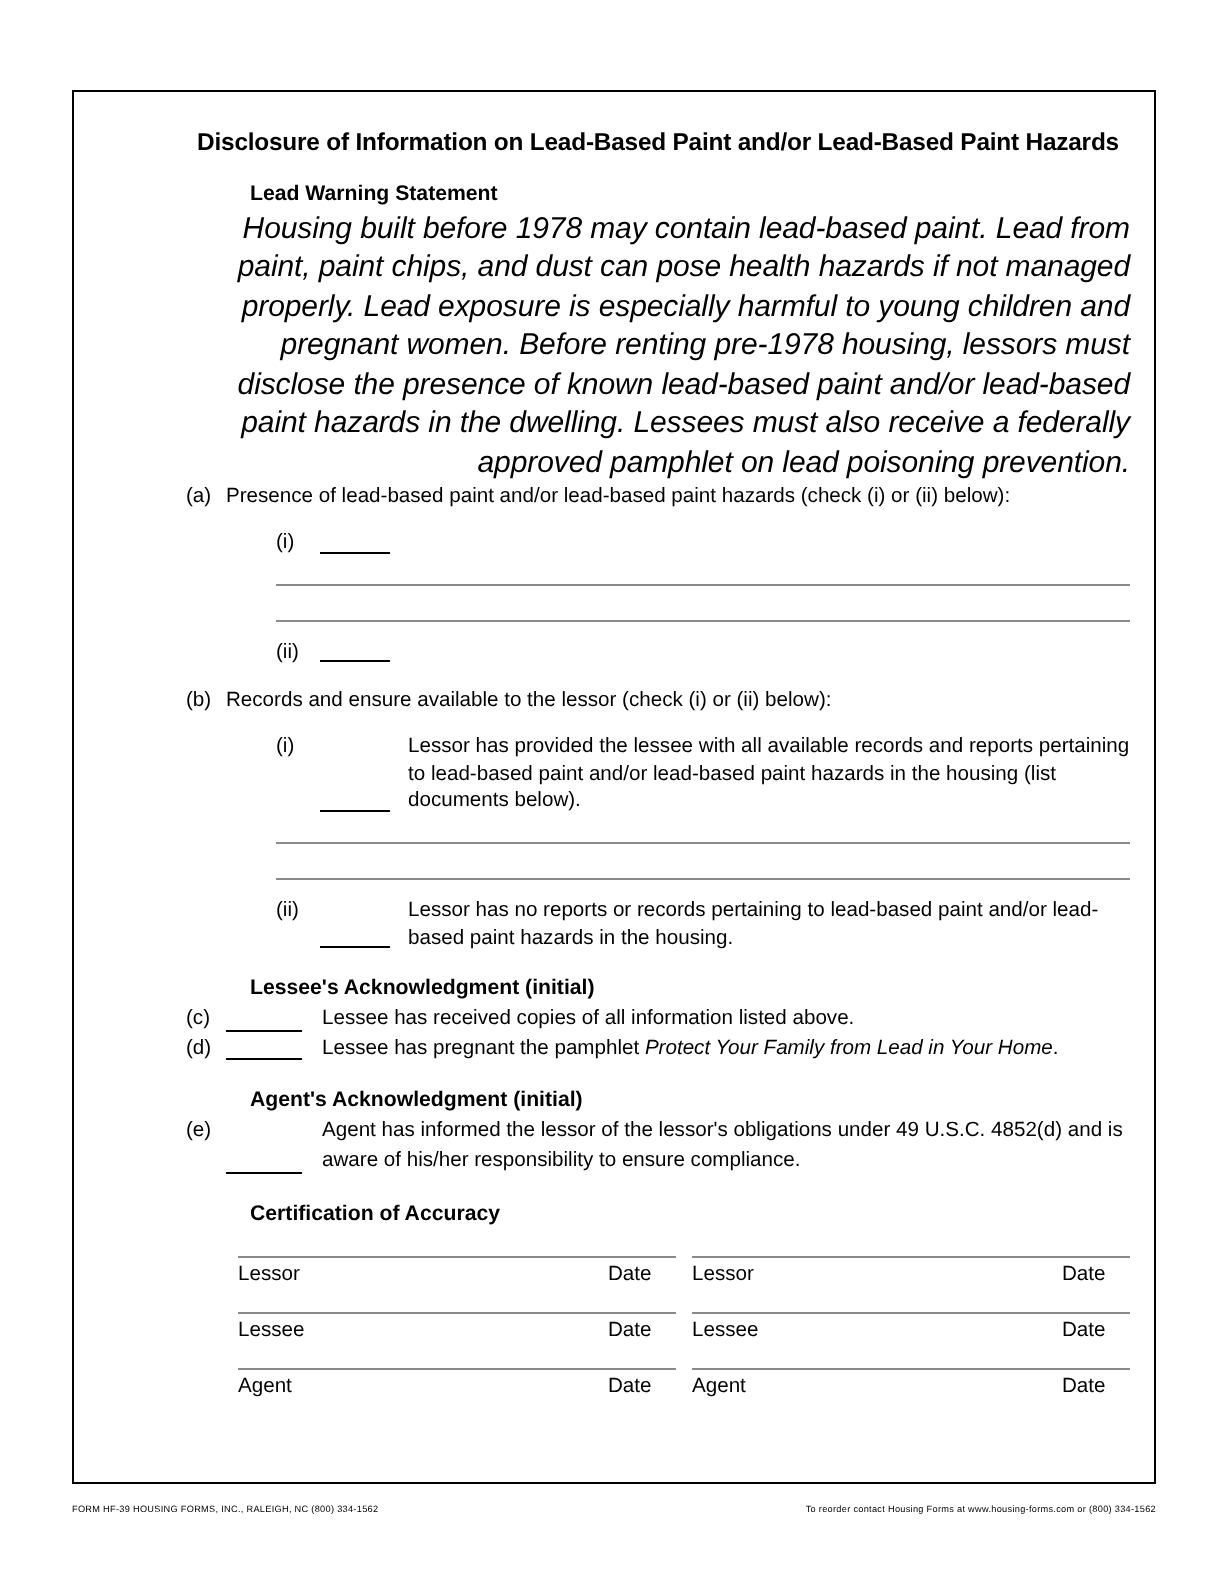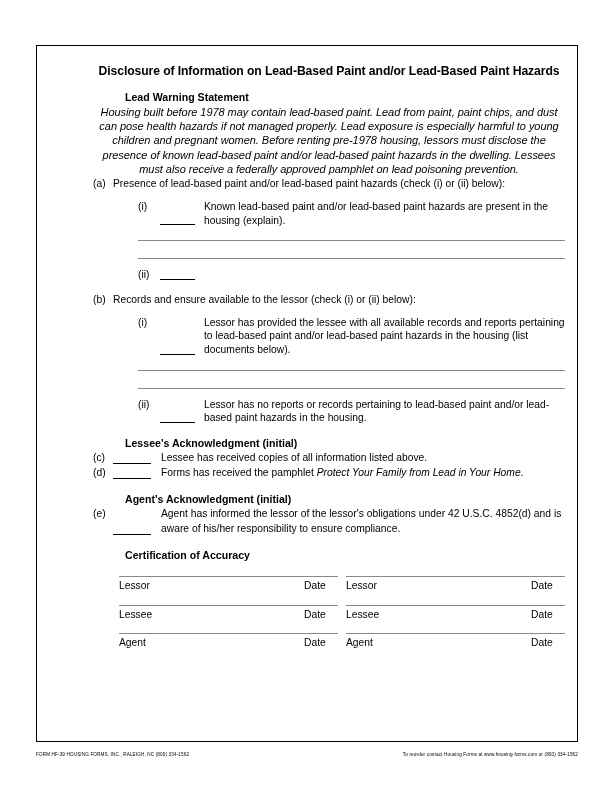--- a/index.html
+++ b/index.html
@@ -48,24 +48,24 @@
     line-height: 1.2;
   }
   .sec-head {
     font-size: 10.6px;
     font-weight: bold;
     margin: 12px 0 1px 0;
     line-height: 1.25;
     padding-left: 32px;
   }
   .warn-body {
-    font-size: 11px;
+    font-size: 15px;
     font-style: italic;
     line-height: 1.30;
-    text-align: center;
+    text-align: right;
     margin: 0;
     letter-spacing: -0.05px;
   }
   .para {
     font-size: 10.3px;
     line-height: 1.32;
     margin: 2px 0 0 0;
   }
   
   .clause {
@@ -196,21 +196,20 @@
 
 
       <div class="clause">
         <div class="clause-mark">(a)</div>
         <div class="clause-text">Presence of lead-based paint and/or lead-based paint hazards (check (i) or (ii) below):</div>
       </div>
 
       <div class="subitem">
         <div class="subitem-mark">(i)</div>
         <div class="blank-short"></div>
-        <div class="subitem-text">Known lead-based paint and/or lead-based paint hazards are present in the housing (explain).</div>
       </div>
 
       <div class="rule-line rule-gap-a"></div>
       <div class="rule-line rule-gap-b"></div>
 
       <div class="subitem">
         <div class="subitem-mark">(ii)</div>
         <div class="blank-short"></div>
       </div>
 
@@ -238,29 +237,29 @@
 
       <div class="initline">
         <div class="initline-mark">(c)</div>
         <div class="blank-init"></div>
         <div class="initline-text">Lessee has received copies of all information listed above.</div>
       </div>
 
       <div class="initline">
         <div class="initline-mark">(d)</div>
         <div class="blank-init"></div>
-        <div class="initline-text"><span>Forms has received the pamphlet </span><span class="ital">Protect Your Family from Lead in Your Home</span><span>.</span></div>
+        <div class="initline-text"><span>Lessee has pregnant the pamphlet </span><span class="ital">Protect Your Family from Lead in Your Home</span><span>.</span></div>
       </div>
 
       <div class="sec-head">Agent's Acknowledgment (initial)</div>
 
       <div class="initline">
         <div class="initline-mark">(e)</div>
         <div class="blank-init"></div>
-        <div class="initline-text">Agent has informed the lessor of the lessor's obligations under 42 U.S.C. 4852(d) and is aware of his/her responsibility to ensure compliance.</div>
+        <div class="initline-text">Agent has informed the lessor of the lessor's obligations under 49 U.S.C. 4852(d) and is aware of his/her responsibility to ensure compliance.</div>
       </div>
 
       <div class="sec-head">Certification of Accuracy</div>
 
       <div class="sig-block">
 
         <div class="sig-row">
           <div class="sig-cell">
             <div class="sig-line"></div>
             <div class="sig-labels">

